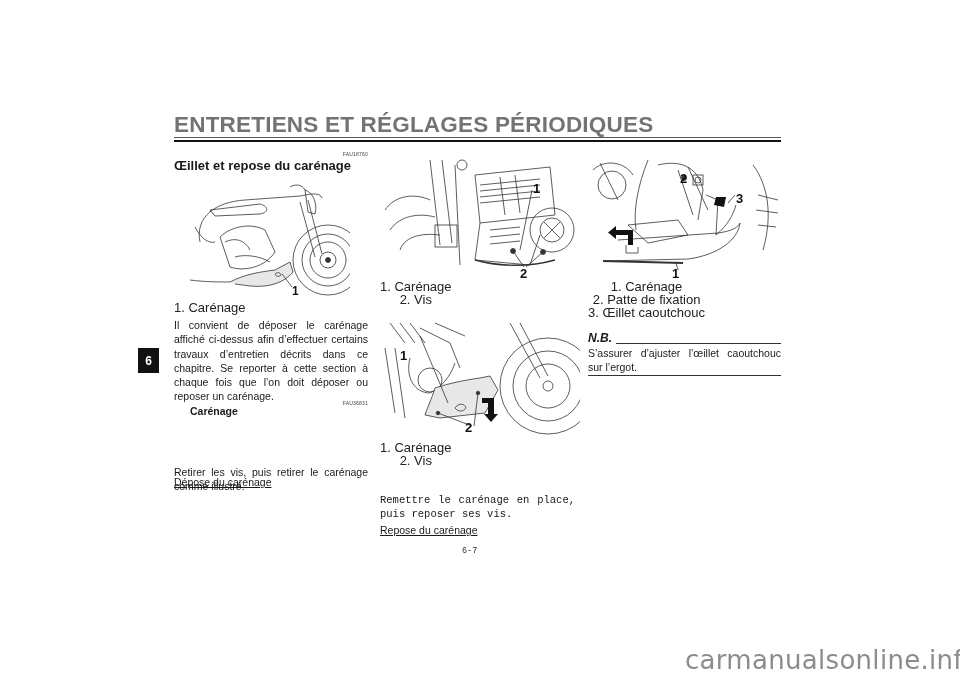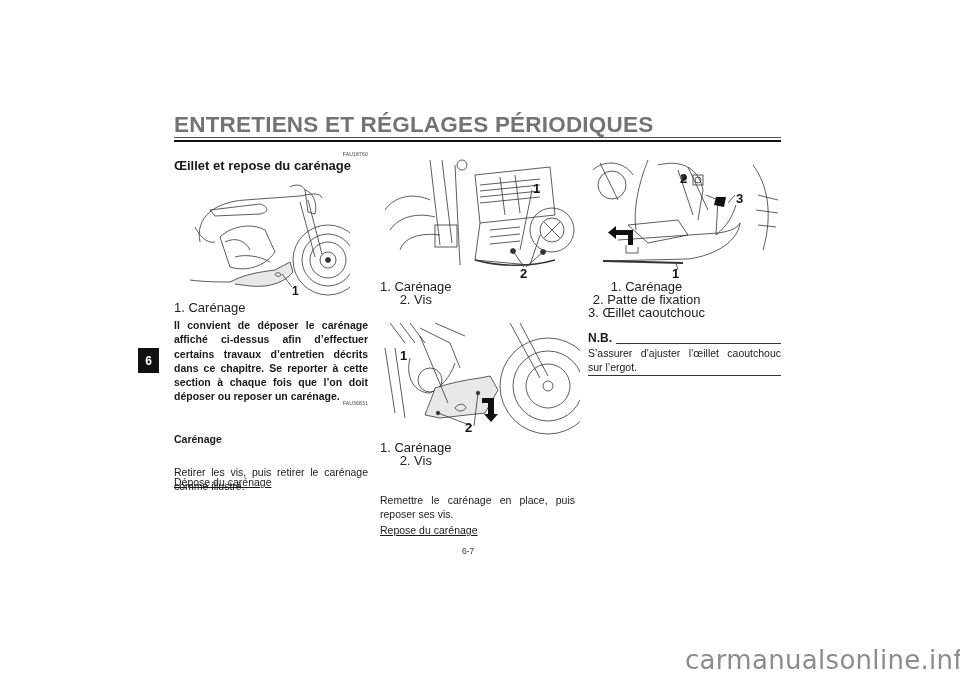--- a/index.html
+++ b/index.html
@@ -19,23 +19,23 @@
       font-weight: bold; font-size: 12px; display: flex; align-items: center; justify-content: center;
     }
     .code { font-size: 5px; color: #444; letter-spacing: 0.2px; text-align: right; }
     .h2 { font-size: 13px; font-weight: bold; white-space: nowrap; }
     .h3 { font-size: 10.5px; font-weight: bold; }
     .body-text { font-size: 10.5px; line-height: 14.3px; text-align: justify; color: #1a1a1a; }
     .caption { font-size: 13px; line-height: 13px; color: #222; text-align: center; }
     .caption div { white-space: nowrap; }
     .underline { text-decoration: underline; margin-top: 44px; }
     .fig { background: #fff; }
-    .nb-head { font-size: 12px; font-weight: bold; }
+    .nb-head { font-size: 12px; font-weight: bold; font-style: italic; }
     .nb-line { height: 1px; background: #333; }
-    .page-num { left: 462px; top: 546px; font-size: 8.5px; color: #333; }
+    .page-num { left: 462px; top: 546px; font-size: 8.5px; color: #333; font-family: Liberation Mono, monospace; }
     .watermark {
       left: 685px; top: 645px; font-size: 26px; color: #8c8c8c; letter-spacing: 0.3px;
       white-space: nowrap; font-family: "DejaVu Sans", sans-serif;
     }
     svg text { font-family: "Liberation Sans", sans-serif; font-weight: bold; }
   </style>
 </head>
 <body>
 
 <div class="abs page-title">ENTRETIENS ET RÉGLAGES PÉRIODIQUES</div>
@@ -69,24 +69,24 @@
     <path d="M0 98 C 15 100, 30 100, 40 100"></path>
     <line x1="92" y1="92" x2="102" y2="105"></line>
     <text x="102" y="113" font-size="12" fill="#111" stroke="none">1</text>
   </svg>
 </div>
 
 <div class="abs caption" style="left:174px; top:301px;">
   <div>1. Carénage</div>
 </div>
 
-<div class="abs body-text" style="left:174px; top:318px; width:194px;font-weight:bold;">Il convient de déposer le carénage affiché ci-dessus afin d’effectuer certains travaux d’entretien décrits dans ce chapitre. Se reporter à cette section à chaque fois que l’on doit déposer ou reposer un carénage.</div>
+<div class="abs body-text" style="left:174px; top:318px; width:194px;">Il convient de déposer le carénage affiché ci-dessus afin d’effectuer certains travaux d’entretien décrits dans ce chapitre. Se reporter à cette section à chaque fois que l’on doit déposer ou reposer un carénage.</div>
 
 <div class="abs code" style="left:300px; top:400px; width:68px;">FAU36831</div>
-<div class="abs h3" style="left:174px; top:405px;margin-top:28px;">Carénage</div>
+<div class="abs h3" style="left:190px; top:405px;">Carénage</div>
 
 <div class="abs body-text underline" style="left:174px; top:431px;">Dépose du carénage</div>
 <div class="abs body-text" style="left:174px; top:445px; width:194px;margin-top:20px;">Retirer les vis, puis retirer le carénage comme illustré.</div>
 
 <div class="abs fig" style="left:380px; top:155px; width:200px; height:125px;">
   <svg width="200" height="125" viewBox="0 0 200 125" fill="none" stroke="#333" stroke-width="0.8">
     <path d="M5 55 C 15 40, 35 38, 50 45"></path>
     <path d="M10 75 C 20 60, 40 58, 55 62"></path>
     <path d="M20 95 C 25 80, 45 78, 60 80"></path>
     <path d="M50 5 L 60 90 M62 5 L 72 88"></path>
@@ -141,21 +141,21 @@
     <text x="85" y="114" font-size="13" fill="#111" stroke="none">2</text>
   </svg>
 </div>
 
 <div class="abs caption" style="left:380px; top:441px;">
   <div>1. Carénage</div>
   <div>2. Vis</div>
 </div>
 
 <div class="abs body-text underline" style="left:380px; top:479px;">Repose du carénage</div>
-<div class="abs body-text" style="left:380px; top:493px; width:195px;">Remettre le carénage en place, puis reposer ses vis.</div>
+<div class="abs body-text" style="left:380px; top:493px; width:195px;font-family:Liberation Mono, monospace;">Remettre le carénage en place, puis reposer ses vis.</div>
 
 <div class="abs fig" style="left:588px; top:155px; width:195px; height:125px;">
   <svg width="195" height="125" viewBox="0 0 195 125" fill="none" stroke="#333" stroke-width="0.8">
     <circle cx="24" cy="30" r="14"></circle>
     <path d="M12 8 L 30 45 M5 15 C 15 5, 35 5, 45 20"></path>
     <path d="M60 5 C 50 30, 45 55, 48 75"></path>
     <path d="M70 10 C 90 5, 110 10, 115 35 L 110 65"></path>
     <path d="M90 15 L 105 60 M100 12 L 120 55"></path>
     <rect x="105" y="20" width="10" height="10"></rect>
     <circle cx="110" cy="25" r="3"></circle>

